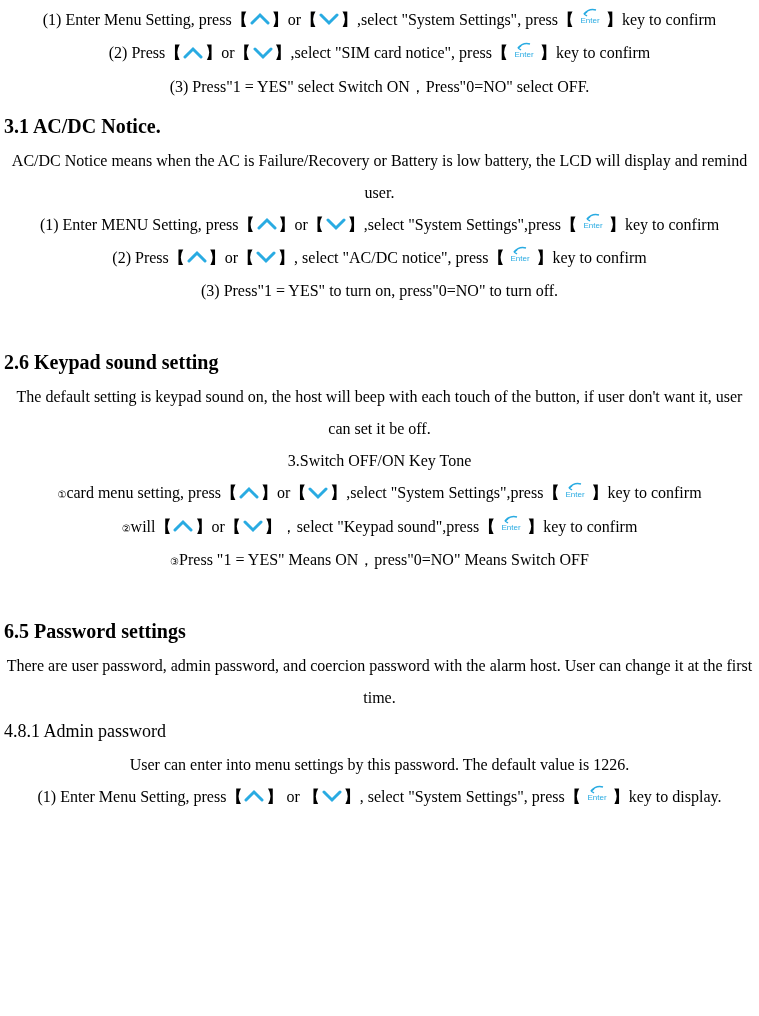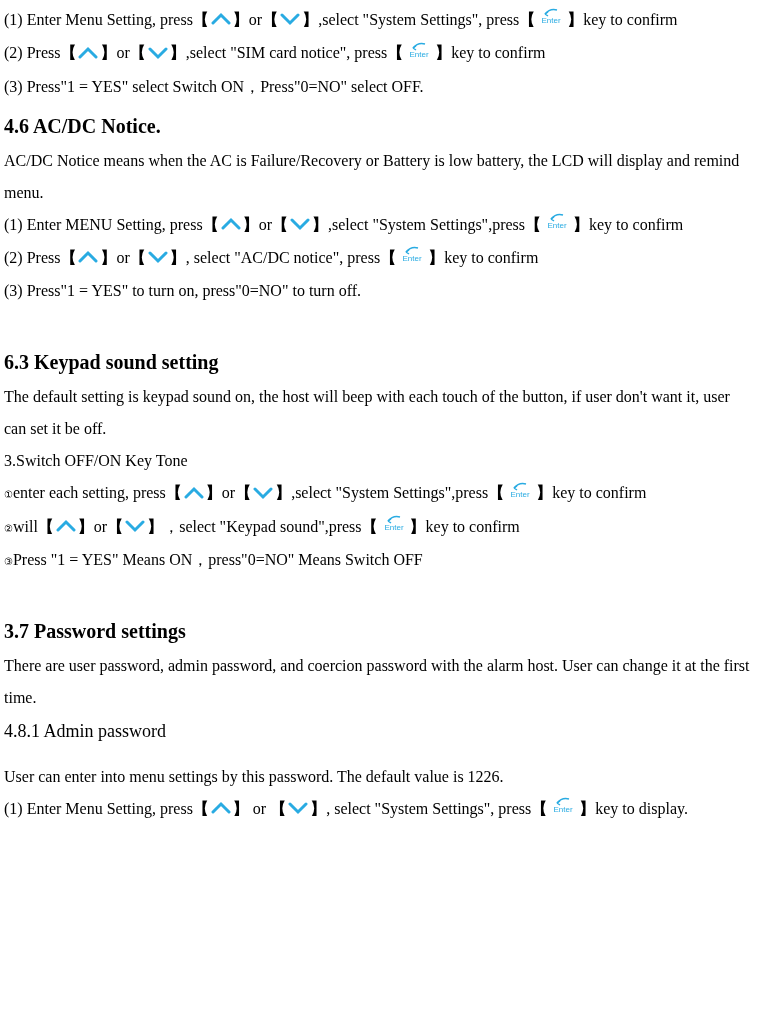--- a/index.html
+++ b/index.html
@@ -14,26 +14,27 @@
     }
     h2 {
       font-size: 20px;
       font-weight: bold;
       margin: 8px 0 4px 0;
       line-height: 1.5;
     }
     h3 {
       font-size: 18px;
       font-weight: normal;
-      margin: 4px 0 16px 0;
+      margin: 4px 0 4px 0;
       line-height: 1.5;
     }
     p {
       margin: 0;
       line-height: 2.0;
+      text-align: center;
     }
     .icon-up, .icon-down, .icon-enter {
       display: inline-block;
       vertical-align: middle;
       margin: 0 2px;
     }
     .icon-up svg, .icon-down svg {
       width: 20px;
       height: 14px;
     }
@@ -76,22 +77,22 @@
       </svg></span><span class="bracket">】</span><span>,select "SIM card notice", press</span><span class="bracket">【</span><span class="icon-enter"><svg viewBox="0 0 28 18">
         <path d="M20 2 Q13 0 8 6" stroke="#29abe2" stroke-width="1.5" fill="none"></path>
         <path d="M8 6 L11 4 M8 6 L11 8" stroke="#29abe2" stroke-width="1.5" fill="none"></path>
         <text x="14" y="15" font-size="8" text-anchor="middle" fill="#29abe2" font-family="Arial">Enter</text>
       </svg></span><span class="bracket">】</span><span>key to confirm</span>
 </p>
 
 <p>(3) Press"1 = YES" select Switch ON，Press"0=NO" select OFF.</p>
 
 
-<h2>4.6 AC/DC Notice.</h2>
-<p>AC/DC Notice means when the AC is Failure/Recovery or Battery is low battery, the LCD will display and remind menu.</p>
+<h2>3.1 AC/DC Notice.</h2>
+<p>AC/DC Notice means when the AC is Failure/Recovery or Battery is low battery, the LCD will display and remind user.</p>
 
 <p>
   <span>(1) Enter MENU Setting, press</span><span class="bracket">【</span><span class="icon-up"><svg viewBox="0 0 20 14">
         <path d="M2 11 L10 3 L18 11" stroke="#29abe2" stroke-width="3" fill="none" stroke-linecap="round"></path>
       </svg></span><span class="bracket">】</span><span>or</span><span class="bracket">【</span><span class="icon-down"><svg viewBox="0 0 20 14">
         <path d="M2 3 L10 11 L18 3" stroke="#29abe2" stroke-width="3" fill="none" stroke-linecap="round"></path>
       </svg></span><span class="bracket">】</span><span>,select "System Settings",press</span><span class="bracket">【</span><span class="icon-enter"><svg viewBox="0 0 28 18">
         <path d="M20 2 Q13 0 8 6" stroke="#29abe2" stroke-width="1.5" fill="none"></path>
         <path d="M8 6 L11 4 M8 6 L11 8" stroke="#29abe2" stroke-width="1.5" fill="none"></path>
         <text x="14" y="15" font-size="8" text-anchor="middle" fill="#29abe2" font-family="Arial">Enter</text>
@@ -108,26 +109,26 @@
         <path d="M8 6 L11 4 M8 6 L11 8" stroke="#29abe2" stroke-width="1.5" fill="none"></path>
         <text x="14" y="15" font-size="8" text-anchor="middle" fill="#29abe2" font-family="Arial">Enter</text>
       </svg></span><span class="bracket">】</span><span>key to confirm</span>
 </p>
 
 <p>(3) Press"1 = YES" to turn on, press"0=NO" to turn off.</p>
 
 <br>
 
 
-<h2>6.3 Keypad sound setting</h2>
+<h2>2.6 Keypad sound setting</h2>
 <p>The default setting is keypad sound on, the host will beep with each touch of the button, if user don't want it, user can set it be off.</p>
 <p>3.Switch OFF/ON Key Tone</p>
 
 <p>
-  <span class="circled">①</span><span>enter each setting, press</span><span class="bracket">【</span><span class="icon-up"><svg viewBox="0 0 20 14">
+  <span class="circled">①</span><span>card menu setting, press</span><span class="bracket">【</span><span class="icon-up"><svg viewBox="0 0 20 14">
         <path d="M2 11 L10 3 L18 11" stroke="#29abe2" stroke-width="3" fill="none" stroke-linecap="round"></path>
       </svg></span><span class="bracket">】</span><span>or</span><span class="bracket">【</span><span class="icon-down"><svg viewBox="0 0 20 14">
         <path d="M2 3 L10 11 L18 3" stroke="#29abe2" stroke-width="3" fill="none" stroke-linecap="round"></path>
       </svg></span><span class="bracket">】</span><span>,select "System Settings",press</span><span class="bracket">【</span><span class="icon-enter"><svg viewBox="0 0 28 18">
         <path d="M20 2 Q13 0 8 6" stroke="#29abe2" stroke-width="1.5" fill="none"></path>
         <path d="M8 6 L11 4 M8 6 L11 8" stroke="#29abe2" stroke-width="1.5" fill="none"></path>
         <text x="14" y="15" font-size="8" text-anchor="middle" fill="#29abe2" font-family="Arial">Enter</text>
       </svg></span><span class="bracket">】</span><span>key to confirm</span>
 </p>
 
@@ -143,21 +144,21 @@
       </svg></span><span class="bracket">】</span><span>key to confirm</span>
 </p>
 
 <p>
   <span class="circled">③</span><span>Press "1 = YES" Means ON，press"0=NO" Means Switch OFF</span>
 </p>
 
 <br>
 
 
-<h2>3.7 Password settings</h2>
+<h2>6.5 Password settings</h2>
 <p>There are user password, admin password, and coercion password with the alarm host. User can change it at the first time.</p>
 
 <h3>4.8.1 Admin password</h3>
 <p>User can enter into menu settings by this password. The default value is 1226.</p>
 
 <p>
   <span>(1) Enter Menu Setting, press</span><span class="bracket">【</span><span class="icon-up"><svg viewBox="0 0 20 14">
         <path d="M2 11 L10 3 L18 11" stroke="#29abe2" stroke-width="3" fill="none" stroke-linecap="round"></path>
       </svg></span><span class="bracket">】</span><span> or </span><span class="bracket">【</span><span class="icon-down"><svg viewBox="0 0 20 14">
         <path d="M2 3 L10 11 L18 3" stroke="#29abe2" stroke-width="3" fill="none" stroke-linecap="round"></path>

